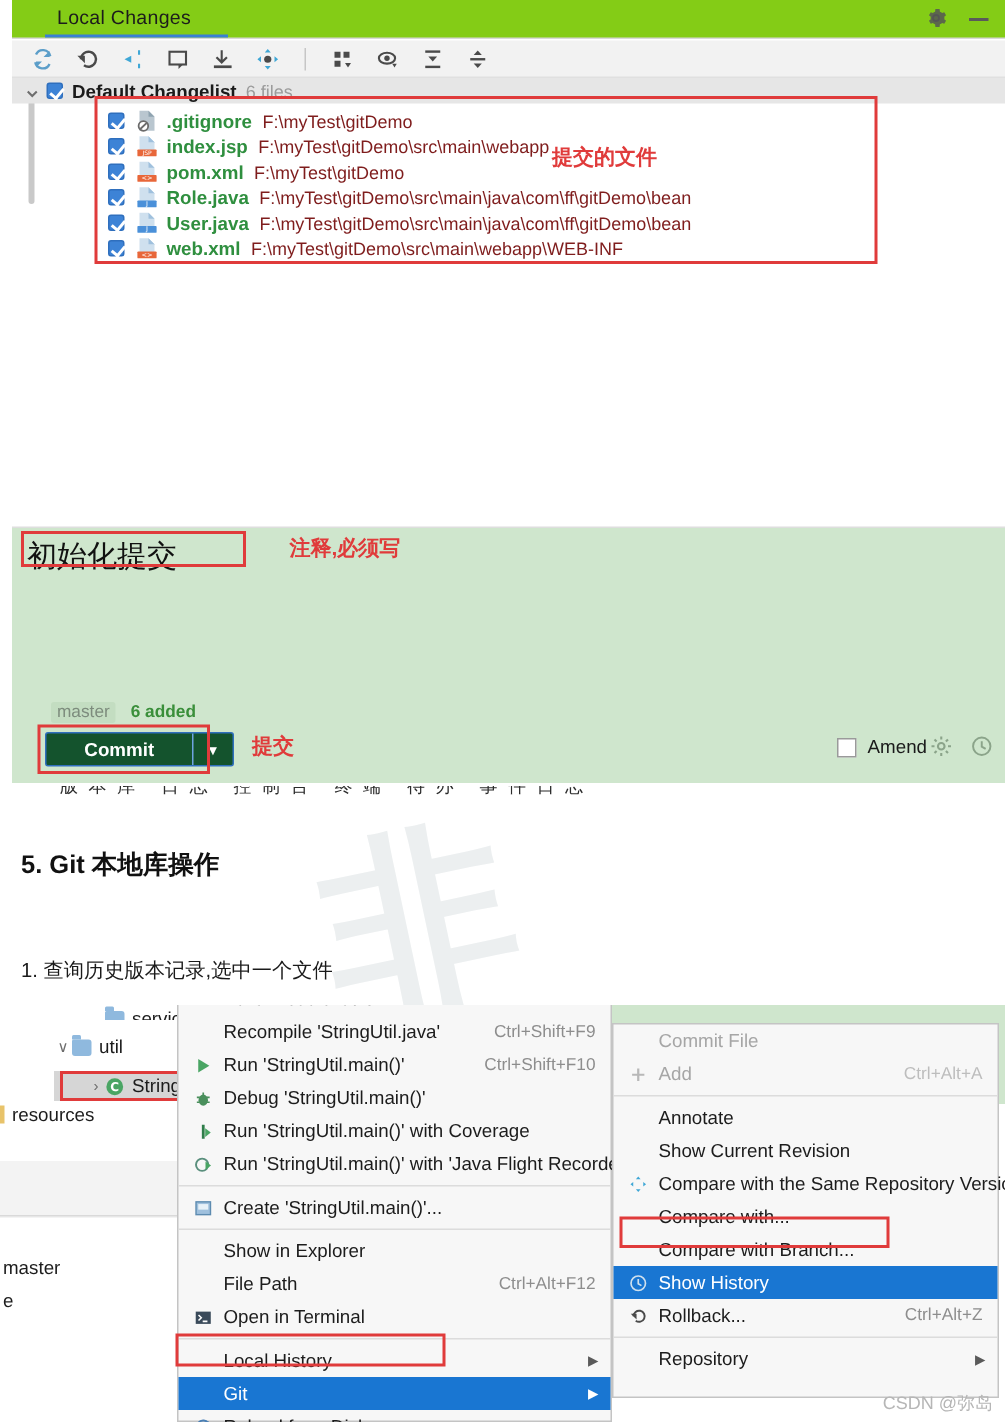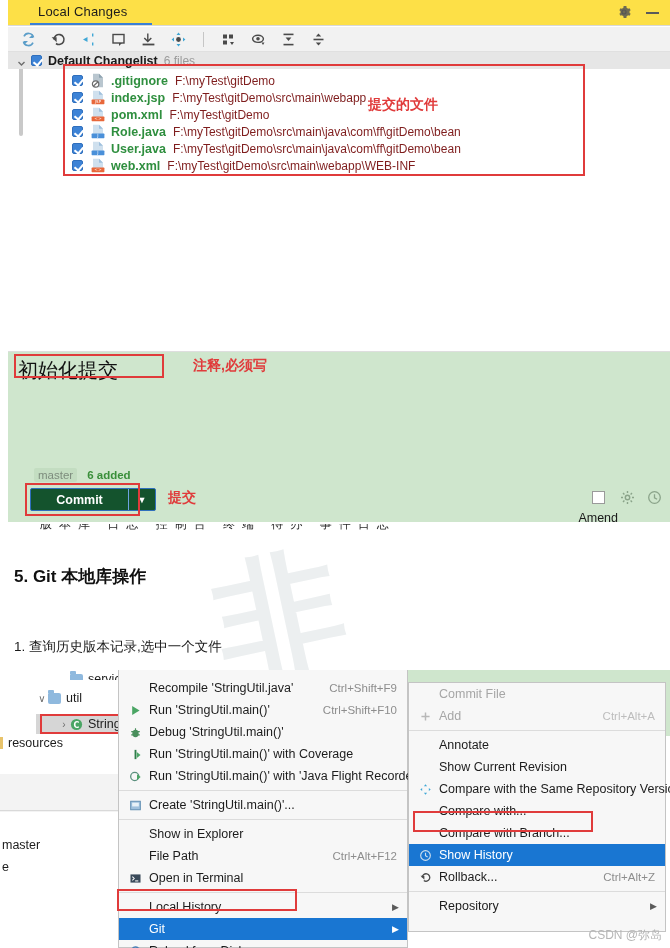--- a/index.html
+++ b/index.html
@@ -11,21 +11,21 @@
   }
   #page { position: relative; width: 670px; height: 948px; background:#fff; }
 
   
   .ide-panel {
     position:absolute; left:0; top:0; width:670px; height:532px;
     background:#ffffff; overflow:hidden;
   }
   .panel-chrome {
     position:absolute; left:8px; top:0; width:662px; height:26px;
-    background:#fde047; border-bottom:1px solid #d8d8d8;
+    background:#84cc16; border-bottom:1px solid #d8d8d8;
   }
   .tab-title {
     position:absolute; left:30px; top:4px;
     font-size:13px; color:#1c1c1c; letter-spacing:.2px;
   }
   .tab-underline {
     position:absolute; left:22px; top:23px; width:122px; height:2px;
     background:#3a7fd5;
   }
   .chrome-icons { position:absolute; right:8px; top:4px; display:flex; gap:14px; align-items:center; }
@@ -99,21 +99,21 @@
     position:absolute; left:22px; top:136px; width:126px; height:23px;
     background:#14532d; border:1px solid #2f6fbd; border-radius:2px;
     display:flex; align-items:center;
   }
   .commit-btn .lbl { color:#fff; font-size:12.5px; font-weight:bold; flex:1; text-align:center; }
   .commit-btn .split { width:1px; height:21px; background:#6fa3e0; }
   .commit-btn .arrow { width:26px; text-align:center; color:#fff; font-size:9px; }
   .red-box-commit { position:absolute; left:17px; top:131px; width:115px; height:33px; border:2px solid #e03b3b; }
   .ann-commit { position:absolute; left:160px; top:137px; font-size:14px; color:#e03b3b; font-weight:bold; }
 
-  .amend-wrap { position:absolute; right:52px; top:139px; display:flex; align-items:center; gap:7px;flex-direction:column; }
+  .amend-wrap { position:absolute; right:52px; top:139px; display:flex; align-items:center; gap:7px; }
   .amend-box { width:13px; height:13px; background:#fff; border:1px solid #9a9a9a; }
   .amend-lbl { font-size:12.5px; color:#1a1a1a; }
   .bottom-icons { position:absolute; right:8px; top:138px; display:flex; gap:12px; }
   .bottom-icons .ic { width:15px; height:15px; color:#8ba48a; }
 
   .cut-row {
     position:absolute; left:8px; top:524px; width:662px; height:8px;
     background:#ffffff; overflow:hidden;
   }
   .cut-text {

